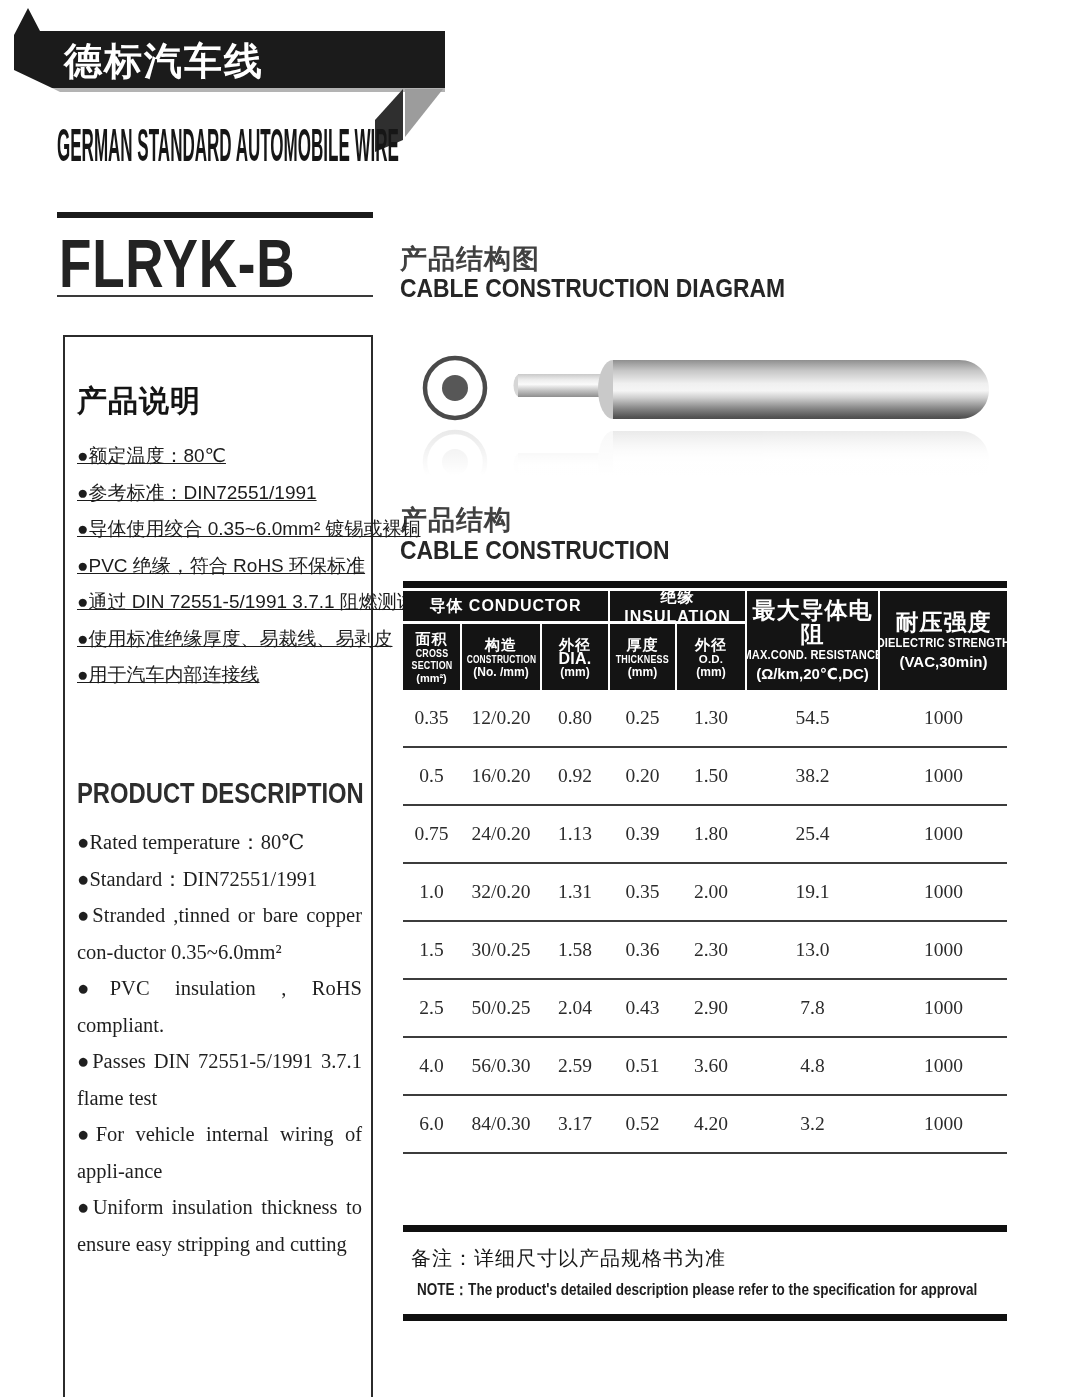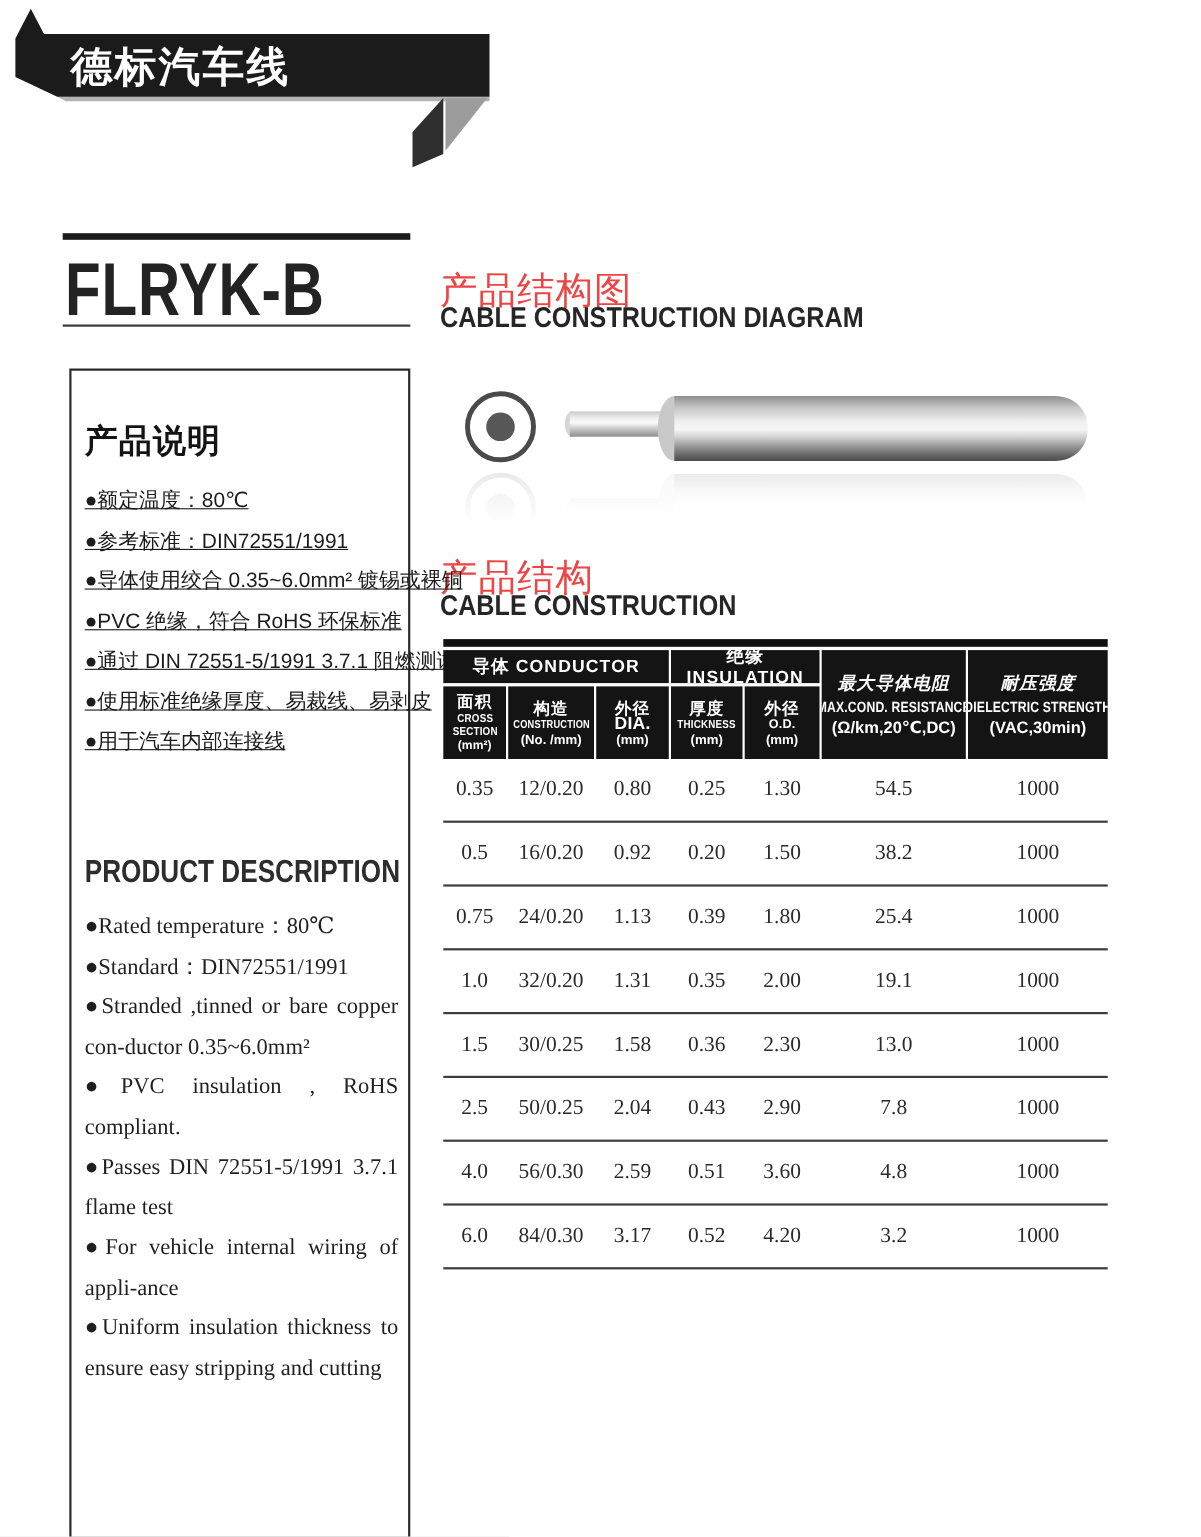--- a/index.html
+++ b/index.html
@@ -26,21 +26,21 @@
 
   
   .rule-thick { position:absolute; left:57px; top:212px; width:316px; height:6px; background:#1b1b1b; }
   .rule-thin  { position:absolute; left:57px; top:295px; width:316px; height:2px; background:#3a3a3a; }
   .model-title {
     position:absolute; left:59px; top:224px;
     font-size:68px; font-weight:700; color:#232323; letter-spacing:1px;
   }
 
   
-  .h-zh { position:absolute; font-size:34px; font-weight:400; color:#ef4444; letter-spacing:1px; }
+  .h-zh { position:absolute; font-size:27px; font-weight:700; color:#404040; letter-spacing:1px; }
   .h-en { position:absolute; font-size:26px; font-weight:700; color:#262626; }
 
   
   .desc-box {
     position:absolute; left:63px; top:335px; width:310px; height:1065px;
     border:2px solid #2b2b2b; border-bottom-width:3px; background:#fff;
   }
   .desc-zh { position:absolute; left:12px; right:8px; top:44px; }
   .desc-zh .heading { font-size:30px; font-weight:700; color:#141414; letter-spacing:1px; }
   .desc-zh .items { margin-top:16px; font-size:19px; color:#1c1c1c; }
@@ -63,21 +63,21 @@
   }
   .hc { background:#141414; color:#fff; display:flex; flex-direction:column; align-items:center; justify-content:center; text-align:center; overflow:hidden; }
   .hc .zh { font-size:15px; font-weight:700; line-height:17px; letter-spacing:1px; }
   .hc .en { font-size:10.5px; font-weight:700; line-height:12px; letter-spacing:.2px; }
   .hc .unit { font-size:11px; font-weight:700; line-height:14px; }
   .hc-group { font-size:16px; font-weight:700; letter-spacing:1px; }
   .hc-conductor { grid-column:1/4; grid-row:1; }
   .hc-insulation { grid-column:4/6; grid-row:1; }
   .hc-resistance { grid-column:6; grid-row:1/3; }
   .hc-dielectric { grid-column:7; grid-row:1/3; }
-  .hc-tall .zh { font-size:16px; line-height:24px;font-style:italic; }
+  .hc-tall .zh { font-size:23px; line-height:24px; }
   .hc-tall .en { font-size:13.5px; line-height:18px; }
   .hc-tall .unit { font-size:15px; line-height:20px; font-weight:700; }
   .tbody .tr {
     display:grid; column-gap:2px;
     grid-template-columns:57px 78px 66px 65px 68px 131px 127px;
     height:58px; align-items:center; border-bottom:2px solid #3c3c3c;
   }
   .tbody .td {
     text-align:center; font-family:"Liberation Serif","DejaVu Serif",serif;
     font-size:19.5px; color:#2b2b2b;
@@ -97,20 +97,23 @@
 
 <div class="page">
 
   <svg class="ribbon-svg" width="460" height="170" viewBox="0 0 460 170">
     <polygon points="52,88 445,88 445,92 60,92" fill="#b3b3b3"></polygon>
     <polygon points="28,8 40,31 445,31 445,88 52,88 14,70 14,35" fill="#1b1b1b"></polygon>
     <polygon points="375,120 403,89 403,140 375,152" fill="#2f2f2f"></polygon>
     <polygon points="405,89 443,89 405,137" fill="#9c9c9c"></polygon>
   </svg>
   <div class="ribbon-title">德标汽车线</div>
+  <div class="ribbon-subtitle">
+    <span class="cond" style="--sx:.37">GERMAN STANDARD AUTOMOBILE WIRE</span>
+  </div>
 
   <div class="rule-thick"></div>
   <div class="model-title">
     <span class="cond" style="--sx:.78">FLRYK-B</span>
   </div>
   <div class="rule-thin"></div>
 
   <div class="h-zh" style="left:400px; top:241px;">产品结构图</div>
   <div class="h-en" style="left:400px; top:273px;">
     <span class="cond" style="--sx:.88">CABLE CONSTRUCTION DIAGRAM</span>
@@ -314,14 +317,24 @@
           <div class="td">84/0.30</div>
           <div class="td">3.17</div>
           <div class="td">0.52</div>
           <div class="td">4.20</div>
           <div class="td">3.2</div>
           <div class="td">1000</div>
       </div>
     </div>
   </div>
 
+  <div class="note-block">
+    <div class="bar"></div>
+    <div class="note-body">
+      <div class="note-zh">备注：详细尺寸以产品规格书为准</div>
+      <div class="note-en">
+        <span class="cond" style="--sx:.82">NOTE：The product's detailed description please refer to the specification for approval</span>
+      </div>
+    </div>
+    <div class="bar"></div>
+  </div>
 
 </div>
 
 </body></html>

